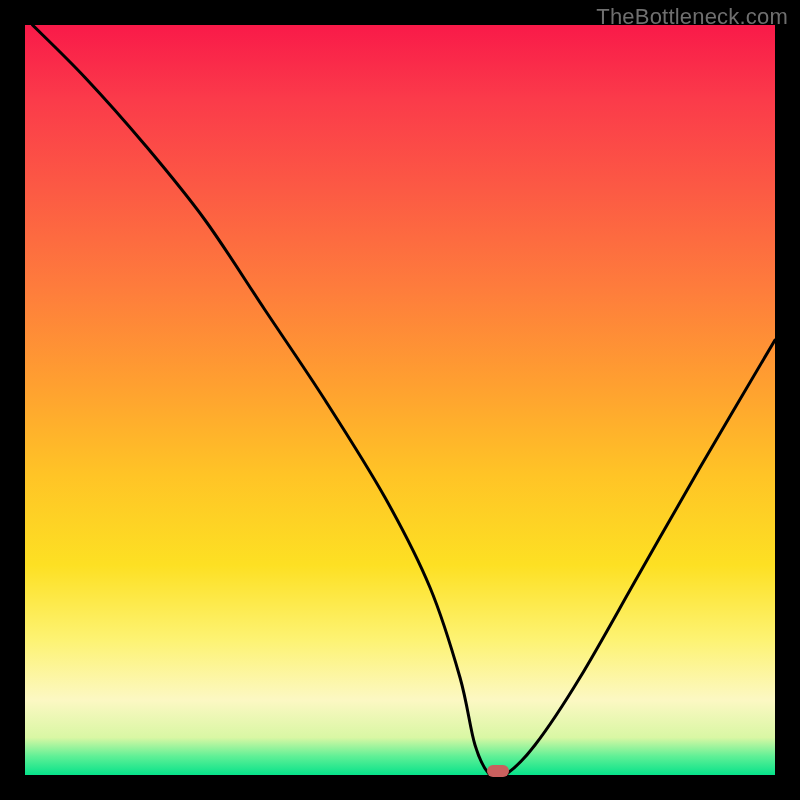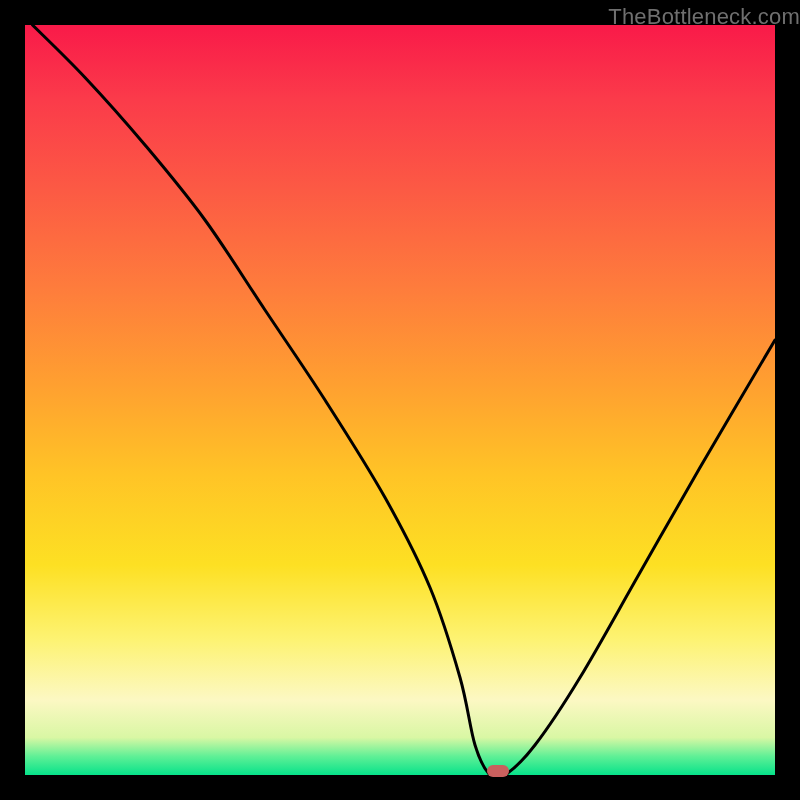--- a/index.html
+++ b/index.html
@@ -36,21 +36,21 @@
       #fdf373 82%,
       #fcf8c3 90%,
       #d9f7a4 95%,
       #60f096 97.5%,
       #06e28a 100%
     );
   }
   .watermark {
     position: absolute;
     top: 4px;
-    right: 0;
+    right: 12px;
     color: #6f6f6f;
     font-size: 22px;
     font-weight: 500;
     letter-spacing: 0.2px;
   }
   svg.curve {
     position: absolute;
     left: 0;
     top: 0;
     width: 750px;

